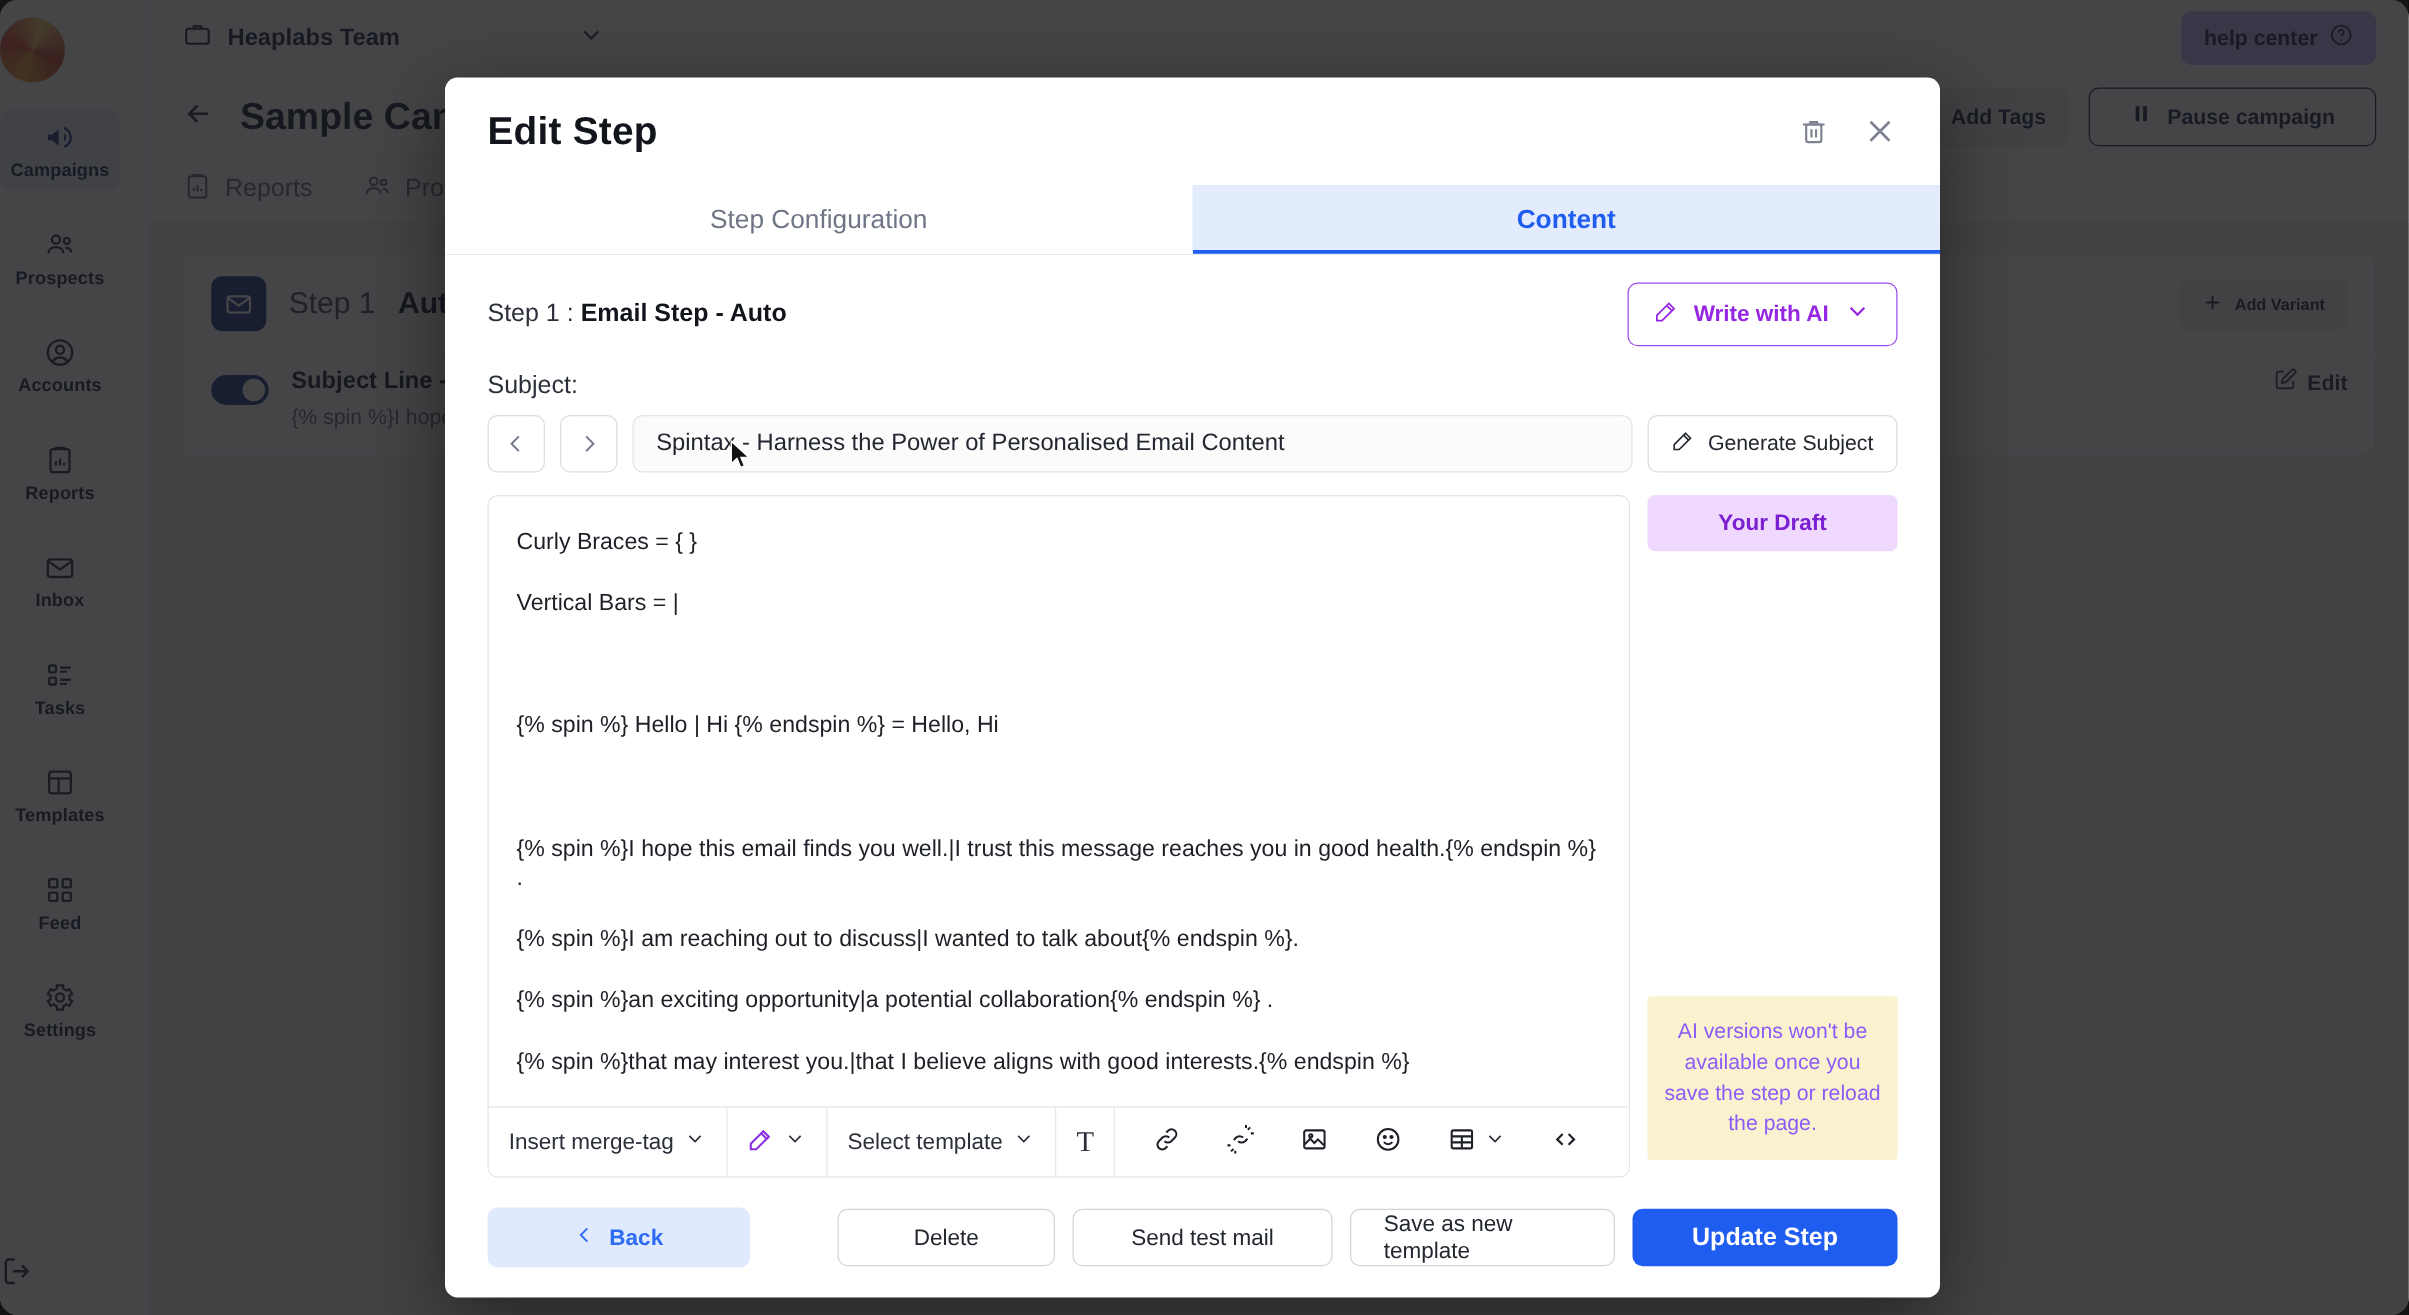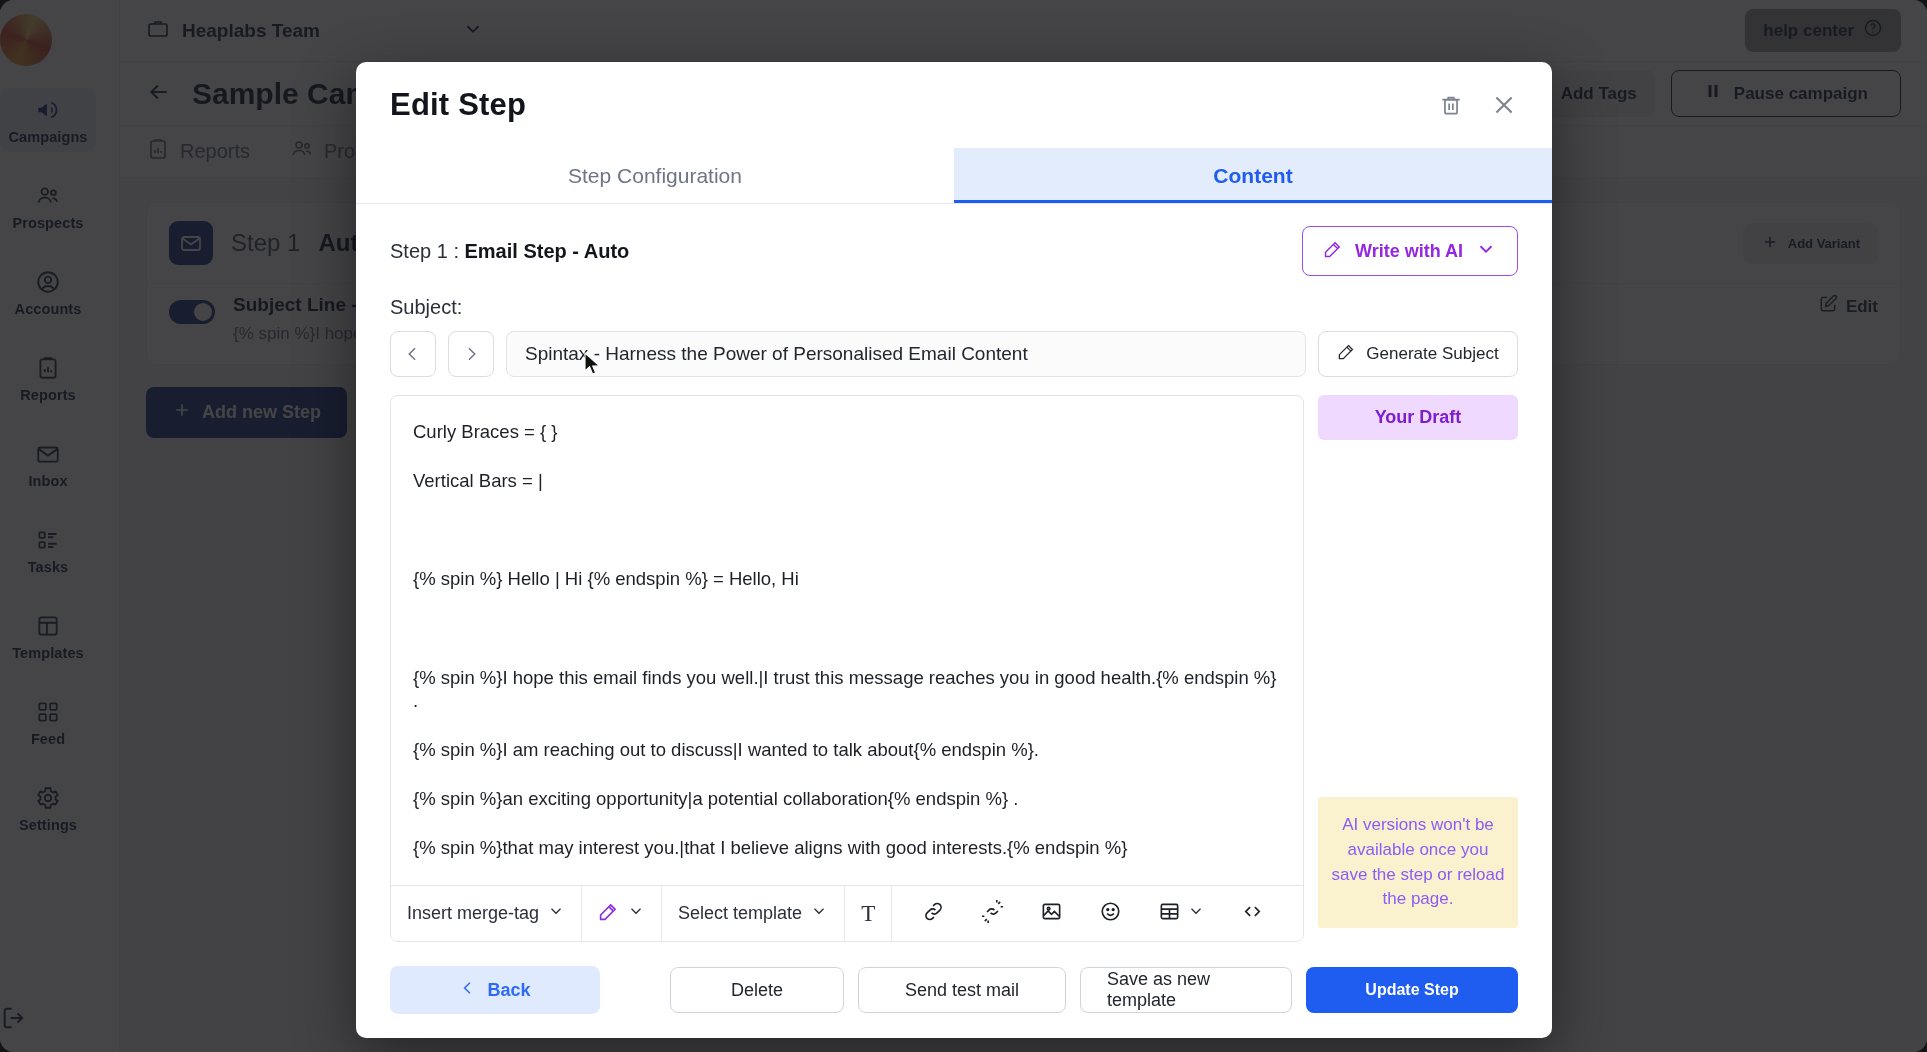--- a/index.html
+++ b/index.html
@@ -62,21 +62,21 @@
   
   .topbar {
     position: absolute; left: 120px; right: 0; top: 0; height: 62px;
     background: #fff; border-bottom: 1px solid #e7e9ee;
     display: flex; align-items: center; padding: 0 26px; gap: 12px;
   }
   .team-pill { display: flex; align-items: center; gap: 12px; }
   .team-name { font-size: 19px; font-weight: 700; color: #1e2b4d; }
   .help-pill {
     margin-left: auto; display: flex; align-items: center; gap: 9px;
-    background: #a3a3a3; padding: 9px 18px; border-radius: 8px;
+    background: #c4b5fd; padding: 9px 18px; border-radius: 8px;
     font-size: 17px; font-weight: 700; color: #1e2b4d;
   }
 
   
   .camp-head {
     position: absolute; left: 120px; right: 0; top: 62px; height: 64px;
     background: #fff; border-bottom: 1px solid #eceef3;
     display: flex; align-items: center; padding: 0 26px; gap: 20px;
   }
   .camp-title { font-size: 30px; font-weight: 700; color: #16213d; }
@@ -227,21 +227,21 @@
   }
   .foot-right { margin-left: auto; display: flex; align-items: center; gap: 14px; }
   .btn-out {
     height: 46px; border: 1px solid #cfd3db; border-radius: 8px; background: #fff;
     display: flex; align-items: center; justify-content: center;
     font-size: 18px; color: #22262f; padding: 0 26px; cursor: pointer;
   }
   .btn-primary {
     height: 46px; border-radius: 8px; background: #1f5cf0; color: #fff;
     display: flex; align-items: center; justify-content: center;
-    font-size: 16px; font-weight: 700; padding: 0 40px; cursor: pointer;
+    font-size: 20px; font-weight: 700; padding: 0 40px; cursor: pointer;
   }
 
   .cursor { position: absolute; left: 583px; top: 352px; z-index: 80; }
 </style>
 </head>
 <body>
 
 <div id="app">
 
   <div class="bg-app">
@@ -463,28 +463,20 @@
             <span>
               <svg viewBox="0 0 24 24" fill="none" stroke="#2b3551" stroke-width="1.7" width="20" height="20">
                   <path d="M11 4H6a2 2 0 0 0-2 2v12a2 2 0 0 0 2 2h12a2 2 0 0 0 2-2v-5"></path>
                   <path d="M18.5 2.5a2 2 0 0 1 3 3L13 14l-4 1 1-4 8.5-8.5z"></path>
                 </svg>
             </span>
             <span>Edit</span>
           </span>
         </div>
       </div>
-      <div class="add-step">
-        <span>
-          <svg viewBox="0 0 24 24" fill="none" stroke="#fff" stroke-width="2" width="20" height="20">
-              <path d="M12 5v14M5 12h14"></path>
-            </svg>
-        </span>
-        <span>Add new Step</span>
-      </div>
     </div>
   </div>
 
   <div class="bg-dim"></div>
 
   <div class="modal">
 
     <div class="modal-head">
       <span class="modal-title">Edit Step</span>
       <span class="head-icons">

